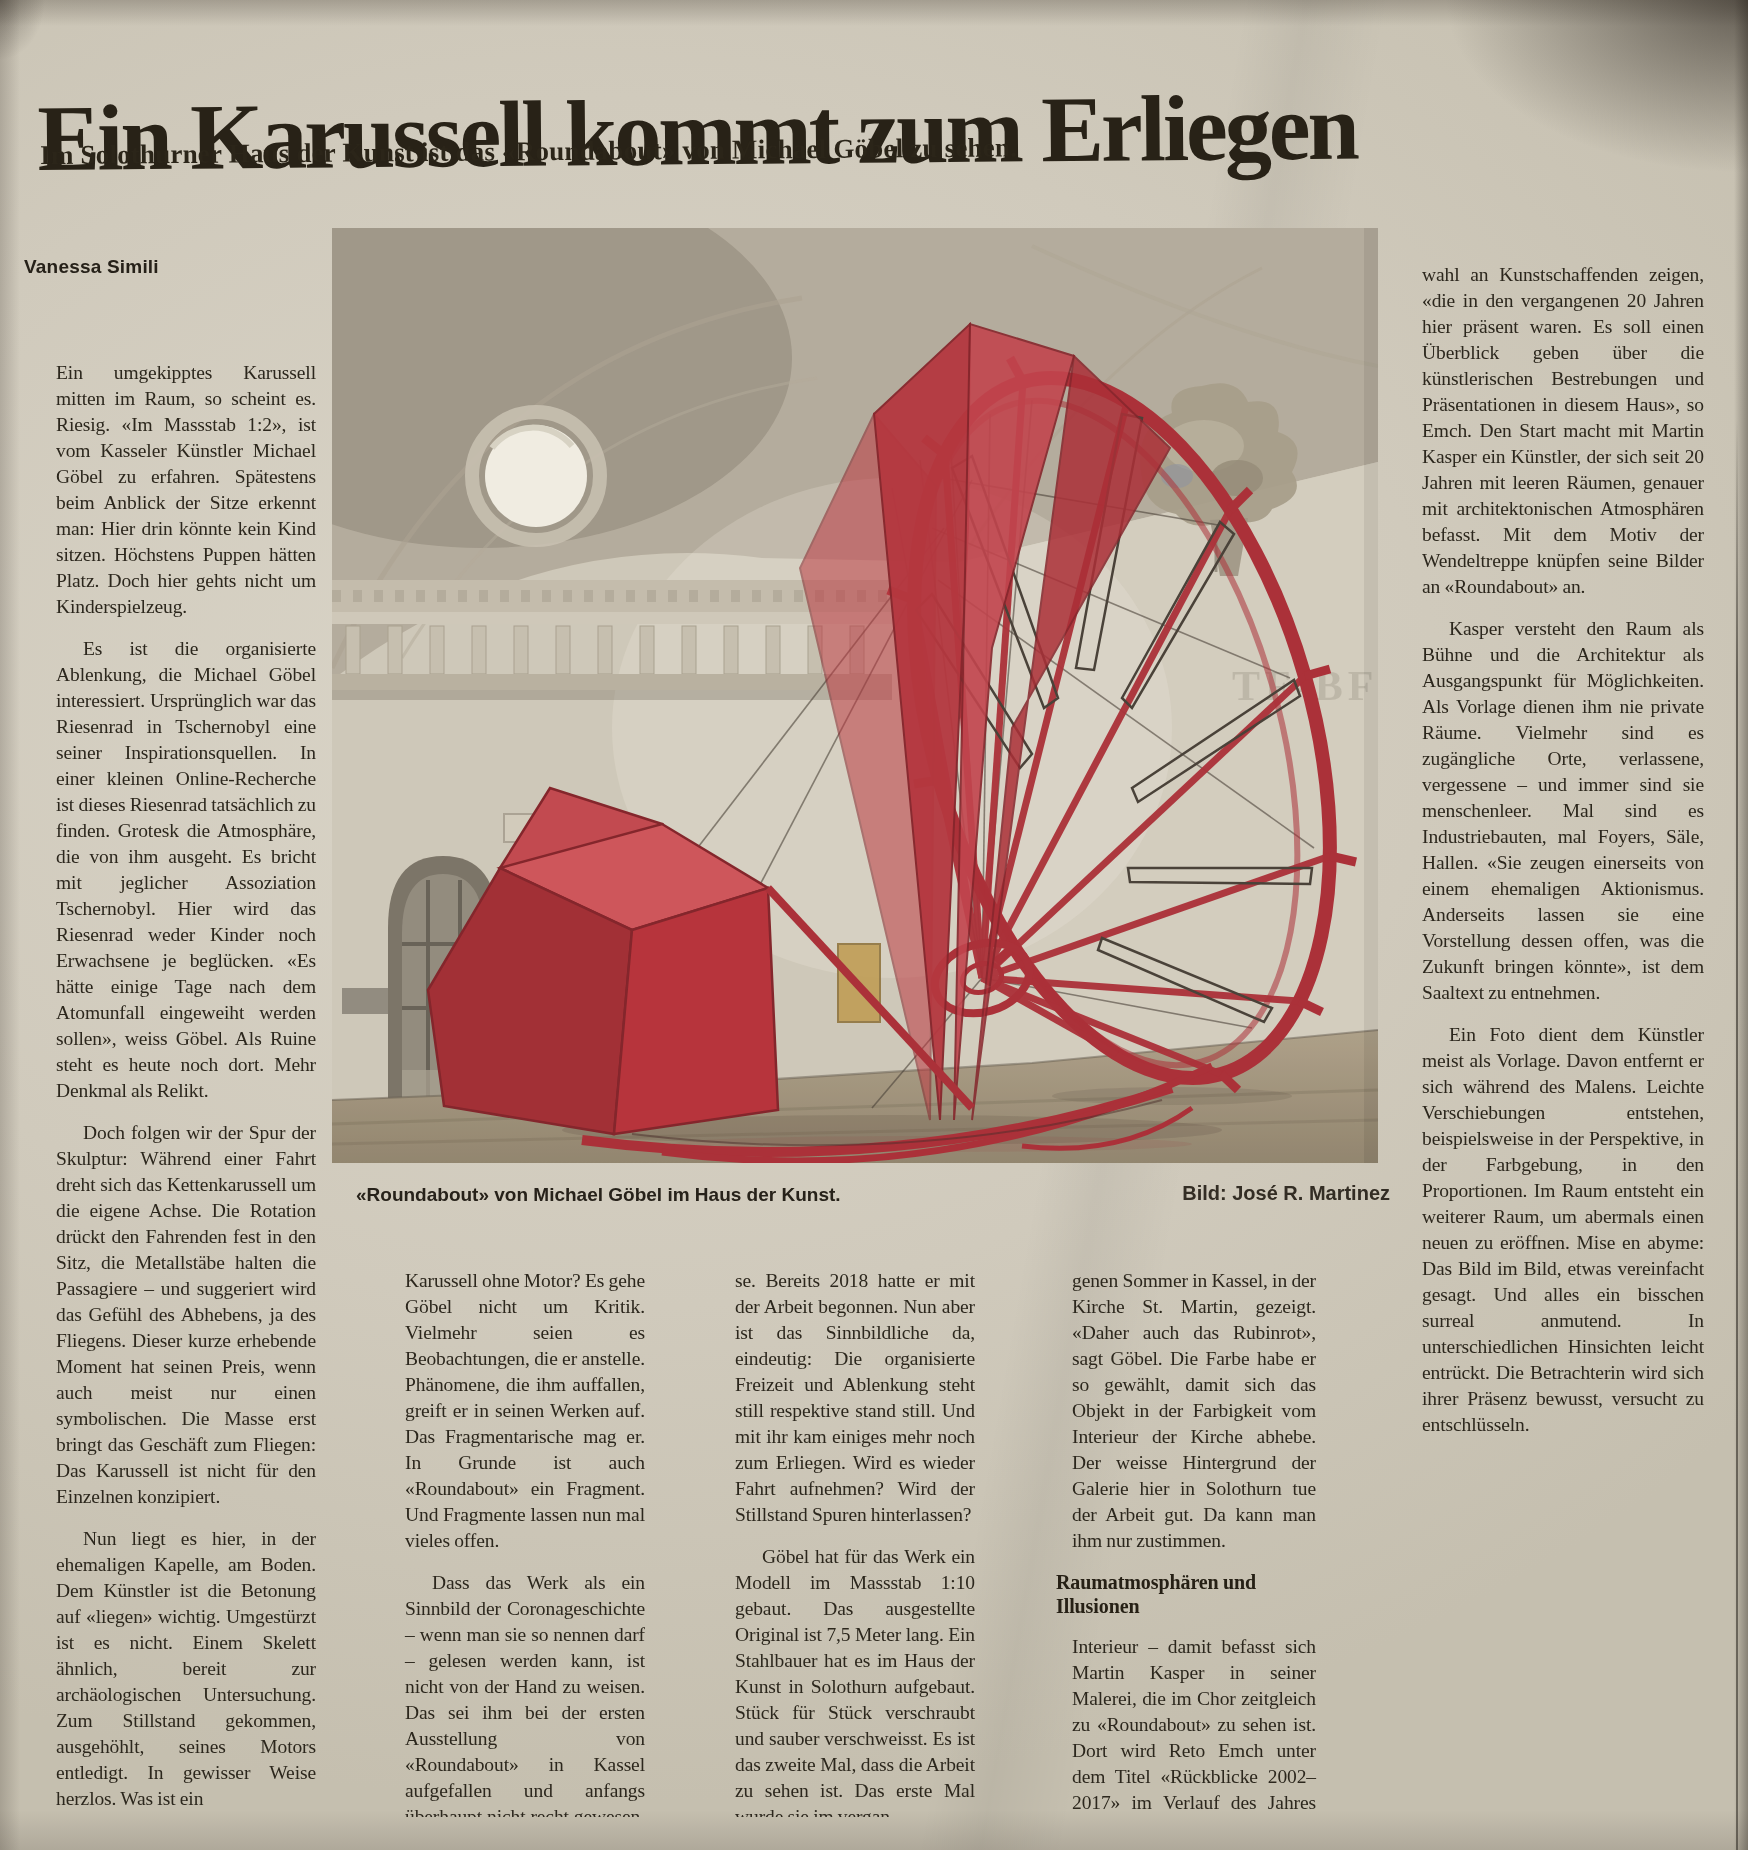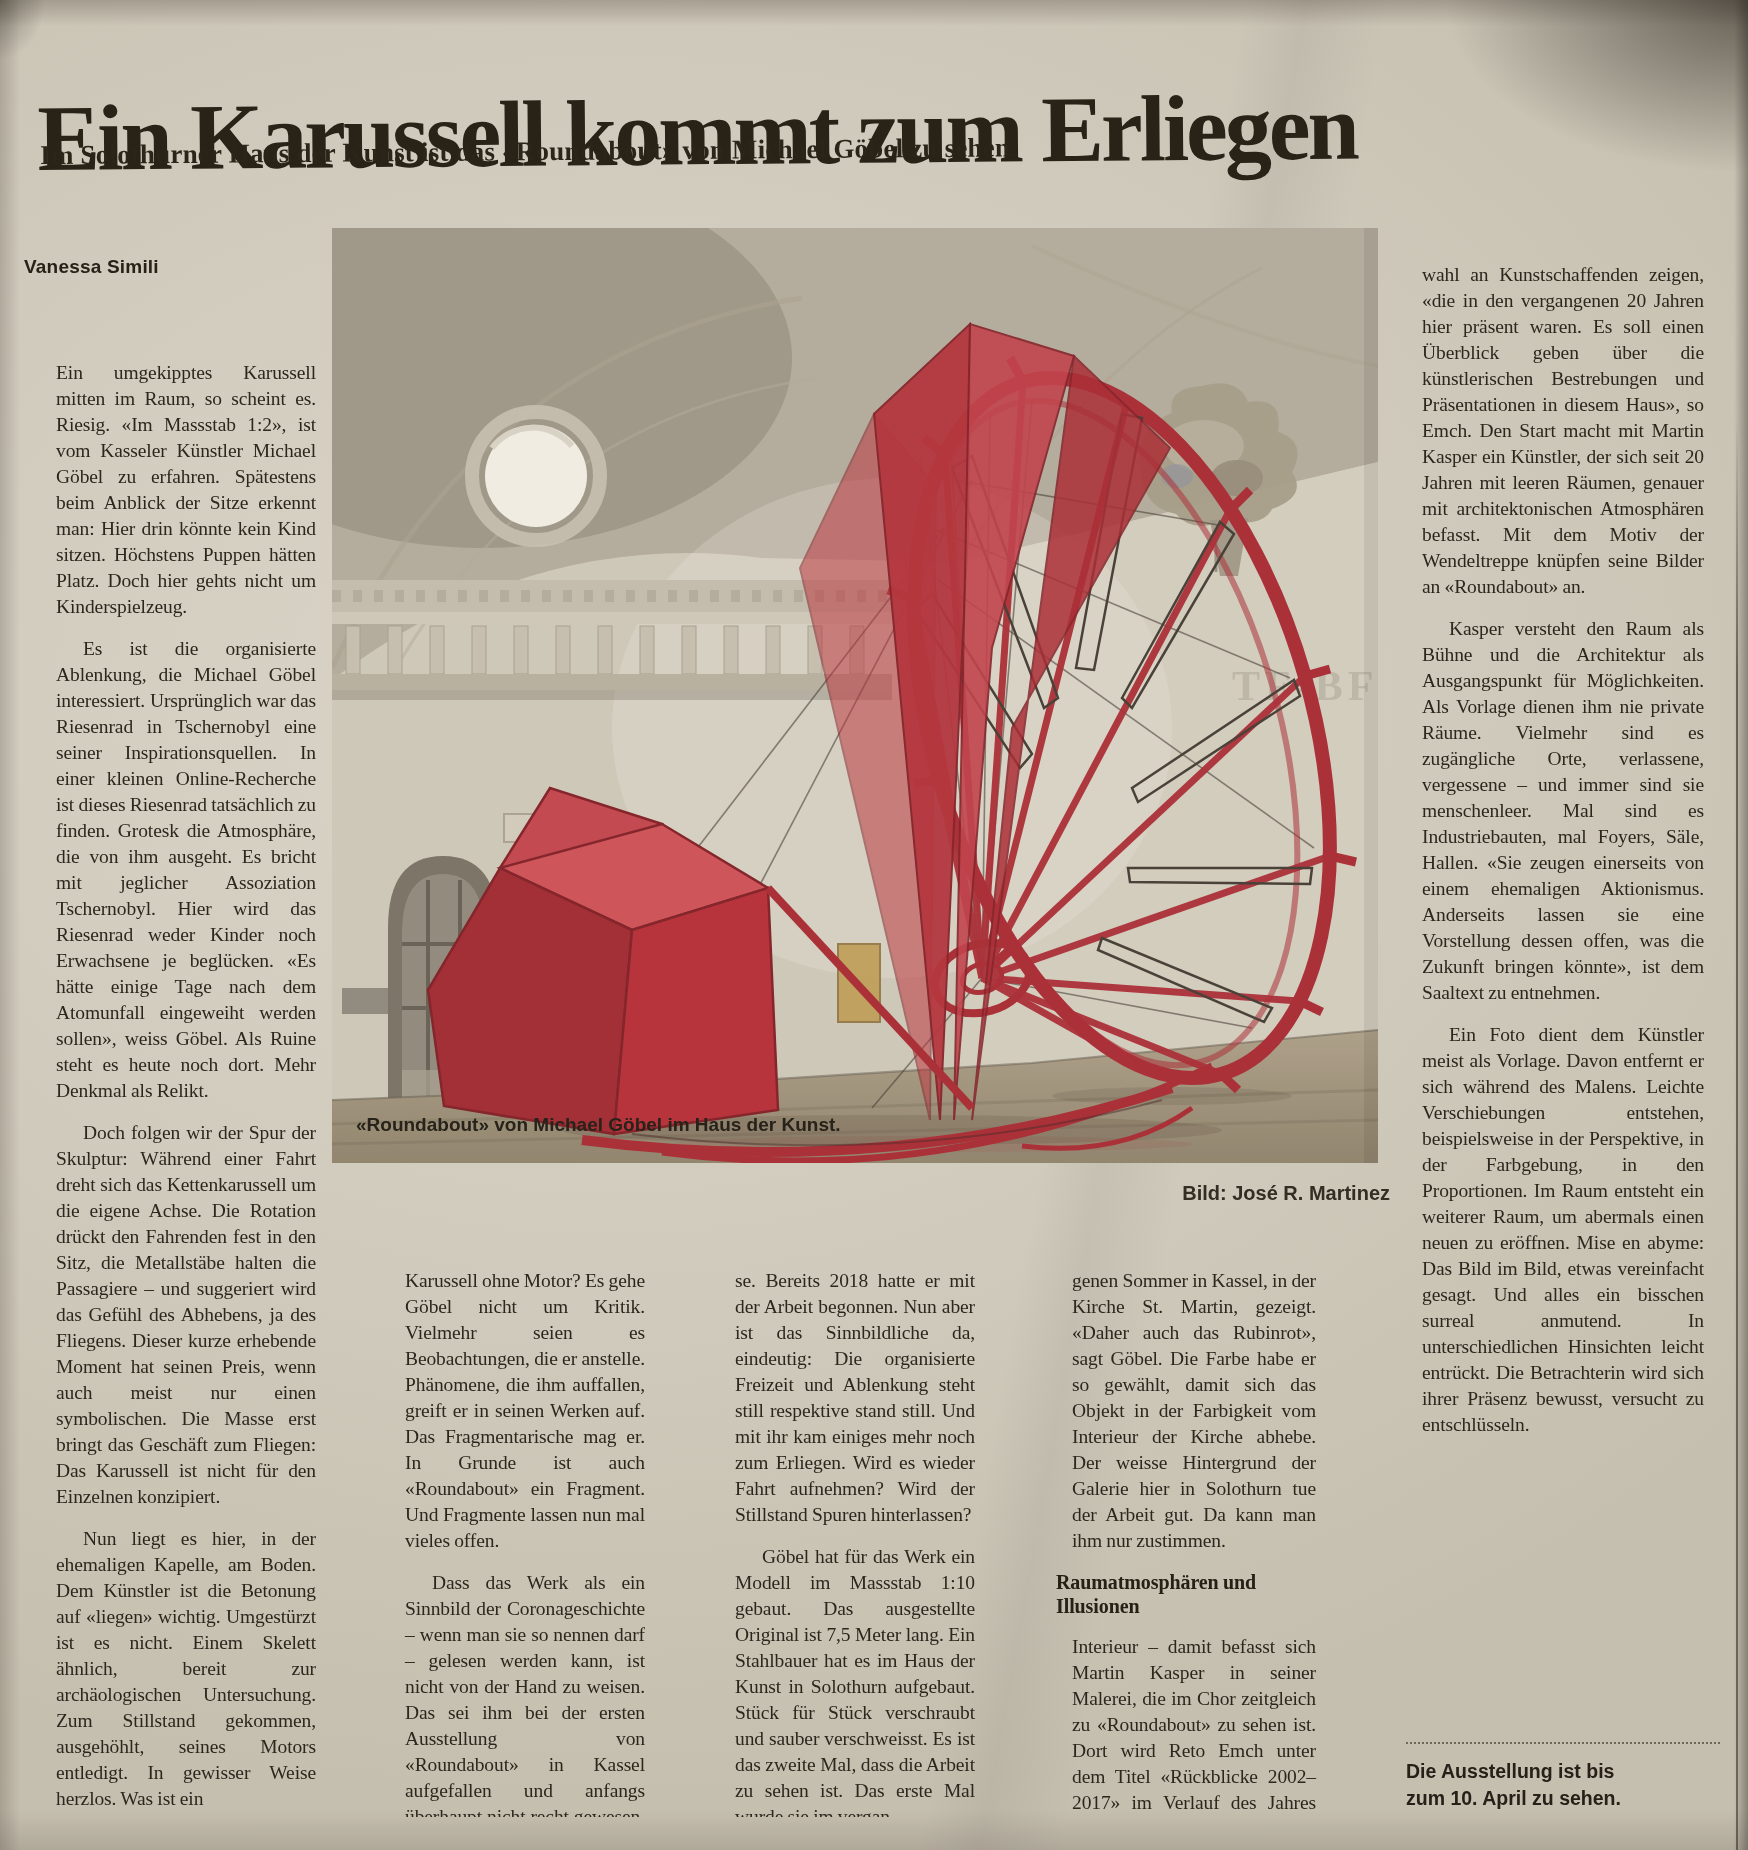--- a/index.html
+++ b/index.html
@@ -44,21 +44,21 @@
   .col-3 { left:719px; top:1252px; width:272px; height:565px; }
   .col-4 { left:1056px;top:1252px; width:276px; height:565px; }
   .col-5 { left:1406px;top:246px;  width:314px; height:1478px; }
   .subhead {
     font-weight:bold; font-size:20px; line-height:24px; text-align:left;
     margin:10px 0 4px 0; color:#262015;
   }
   .photo-figure { position:absolute; left:332px; top:228px; width:1046px; height:935px; }
   .photo-figure svg { display:block; }
   .caption {
-    position:absolute; left:356px; top:1114px; width:780px;
+    position:absolute; left:356px; top:1184px; width:780px;
     font-family:"Liberation Sans", sans-serif; font-weight:bold; font-size:19px;
     color:#27221a;
   }
   .credit {
     position:absolute; left:1090px; top:1182px; width:300px; text-align:right;
     font-family:"Liberation Sans", sans-serif; font-weight:bold; font-size:20px;
     color:#332d24;
   }
   .footer-note {
     position:absolute; left:1406px; top:1742px; width:314px;
@@ -283,19 +283,15 @@
     <div class="subhead">Raumatmosphären und Illusionen</div>
     <p class="flush">Interieur – damit befasst sich Martin Kasper in seiner Malerei, die im Chor zeitgleich zu «Roundabout» zu sehen ist. Dort wird Reto Emch unter dem Titel «Rückblicke 2002–2017» im Verlauf des Jahres eine Aus-</p>
   </div>
 
   <div class="col col-5">
     <p class="flush">wahl an Kunstschaffenden zeigen, «die in den vergangenen 20 Jahren hier präsent waren. Es soll einen Überblick geben über die künstlerischen Bestrebungen und Präsentationen in diesem Haus», so Emch. Den Start macht mit Martin Kasper ein Künstler, der sich seit 20 Jahren mit leeren Räumen, genauer mit architektonischen Atmosphären befasst. Mit dem Motiv der Wendeltreppe knüpfen seine Bilder an «Roundabout» an.</p>
     <p>Kasper versteht den Raum als Bühne und die Architektur als Ausgangspunkt für Möglichkeiten. Als Vorlage dienen ihm nie private Räume. Vielmehr sind es zugängliche Orte, verlassene, vergessene – und immer sind sie menschenleer. Mal sind es Industriebauten, mal Foyers, Säle, Hallen. «Sie zeugen einerseits von einem ehemaligen Aktionismus. Anderseits lassen sie eine Vorstellung dessen offen, was die Zukunft bringen könnte», ist dem Saaltext zu entnehmen.</p>
     <p>Ein Foto dient dem Künstler meist als Vorlage. Davon entfernt er sich während des Malens. Leichte Verschiebungen entstehen, beispielsweise in der Perspektive, in der Farbgebung, in den Proportionen. Im Raum entsteht ein weiterer Raum, um abermals einen neuen zu eröffnen. Mise en abyme: Das Bild im Bild, etwas vereinfacht gesagt. Und alles ein bisschen surreal anmutend. In unterschiedlichen Hinsichten leicht entrückt. Die Betrachterin wird sich ihrer Präsenz bewusst, versucht zu entschlüsseln.</p>
   </div>
 
-  <div class="footer-note">
-    <div>Die Ausstellung ist bis</div>
-    <div>zum 10. April zu sehen.</div>
-  </div>
 
   <div class="page-edge-line"></div>
 </div>
 
 </body></html>

